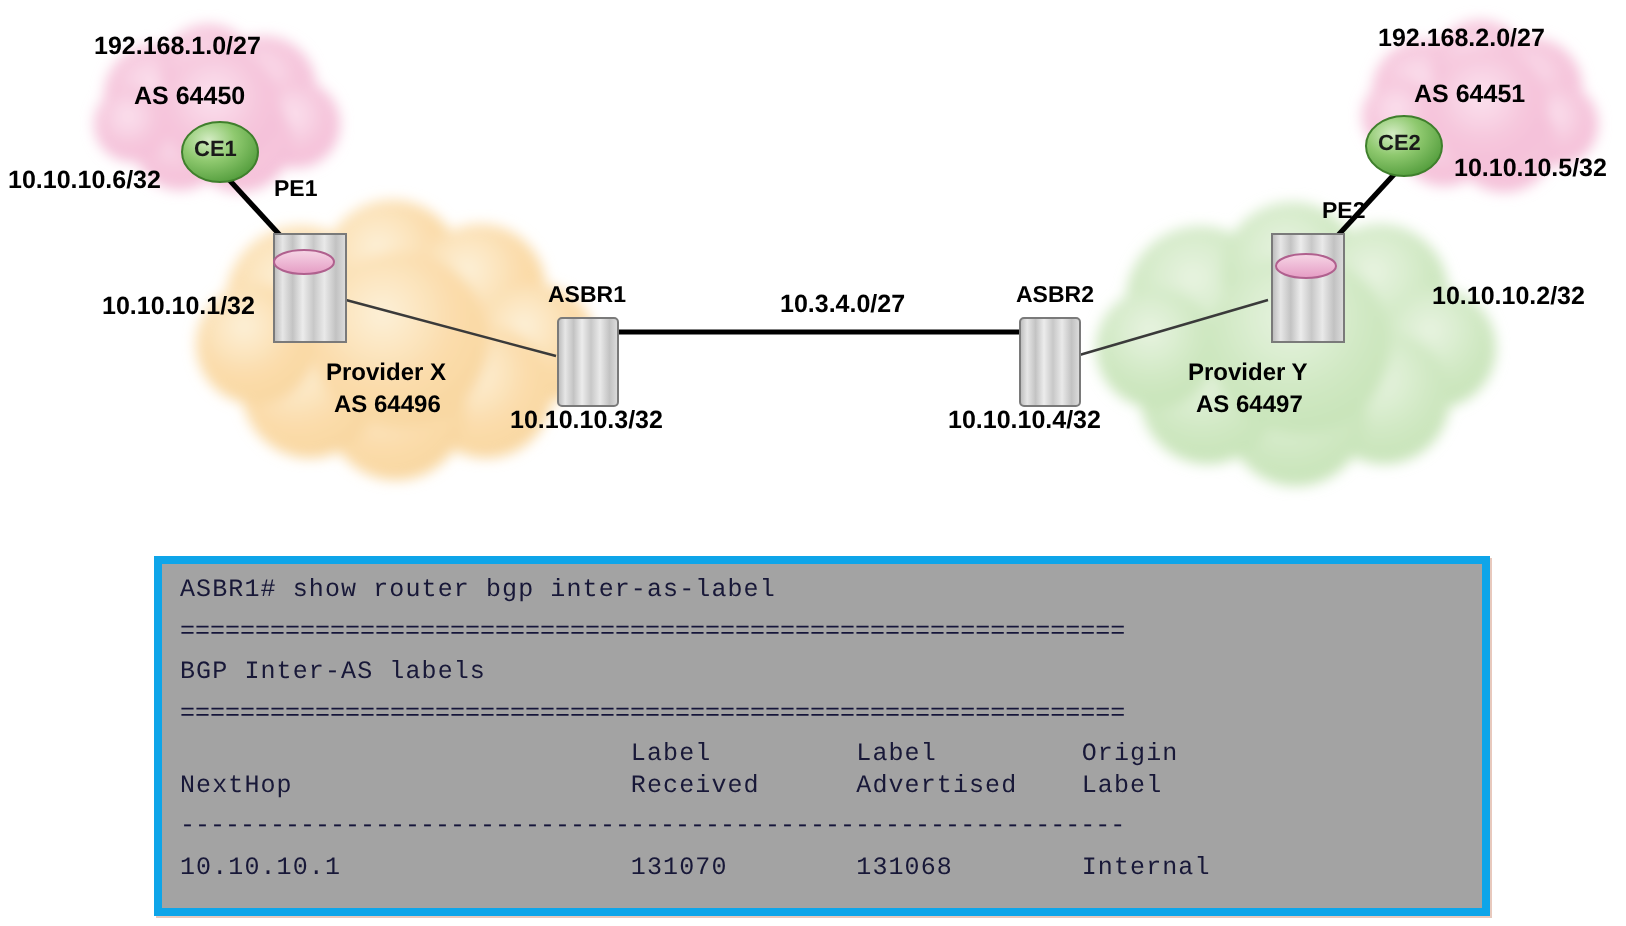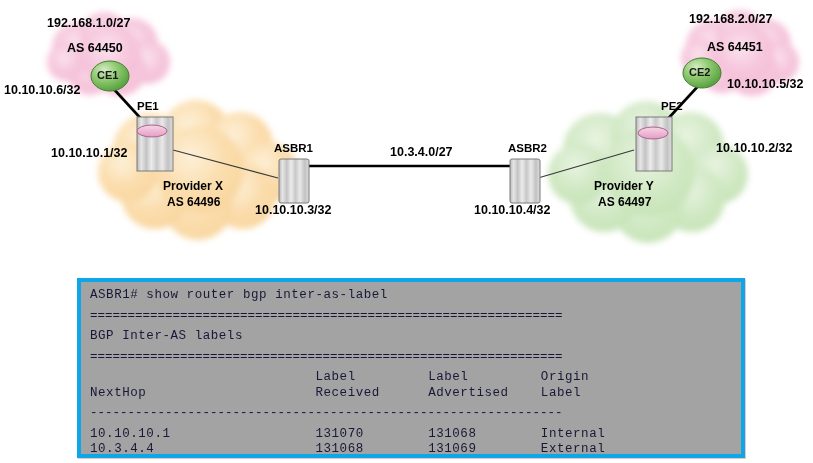--- a/index.html
+++ b/index.html
@@ -210,21 +210,21 @@
       </g>
 
       <g>
         <ellipse cx="702" cy="73" rx="19" ry="15" fill="url(#gCE)" stroke="#3f7f2c" stroke-width="1"></ellipse>
       </g>
     </svg>
 
     <div class="ce-text" style="left:97px;top:70px;">CE1</div>
     <div class="ce-text" style="left:689px;top:67px;">CE2</div>
 
-    <div class="nodecap" style="left:137px;top:101px;">PE1</div>
+    <div class="nodecap" style="left:137px;top:90px;">PE1</div>
     <div class="nodecap" style="left:274px;top:143px;">ASBR1</div>
     <div class="nodecap" style="left:508px;top:143px;">ASBR2</div>
     <div class="nodecap" style="left:637px;top:101px;padding-left:24px;">PE2</div>
 
     <div class="lbl s13" style="left:47px;top:17px;">192.168.1.0/27</div>
     <div class="lbl s13" style="left:67px;top:42px;">AS 64450</div>
     <div class="lbl s13" style="left:4px;top:84px;">10.10.10.6/32</div>
     <div class="lbl s13" style="left:51px;top:147px;">10.10.10.1/32</div>
 
     <div class="lbl s12" style="left:163px;top:180px;">Provider X</div>
@@ -252,17 +252,16 @@
       <div class="tline">BGP Inter-AS labels</div>
       <div class="tgap-sm"></div>
       <div class="tline rule">===============================================================</div>
       <div class="tgap-sm"></div>
       <div class="tline">                            Label         Label         Origin</div>
       <div class="tline">NextHop                     Received      Advertised    Label</div>
       <div class="tgap-sm"></div>
       <div class="tline rule">---------------------------------------------------------------</div>
       <div class="tgap-sm"></div>
       <div class="tline">10.10.10.1                  131070        131068        Internal</div>
-      <div class="tline">10.3.4.4                    131068        131069        External</div>
     </div>
   </div>
 
 </div>
 
 </body></html>

